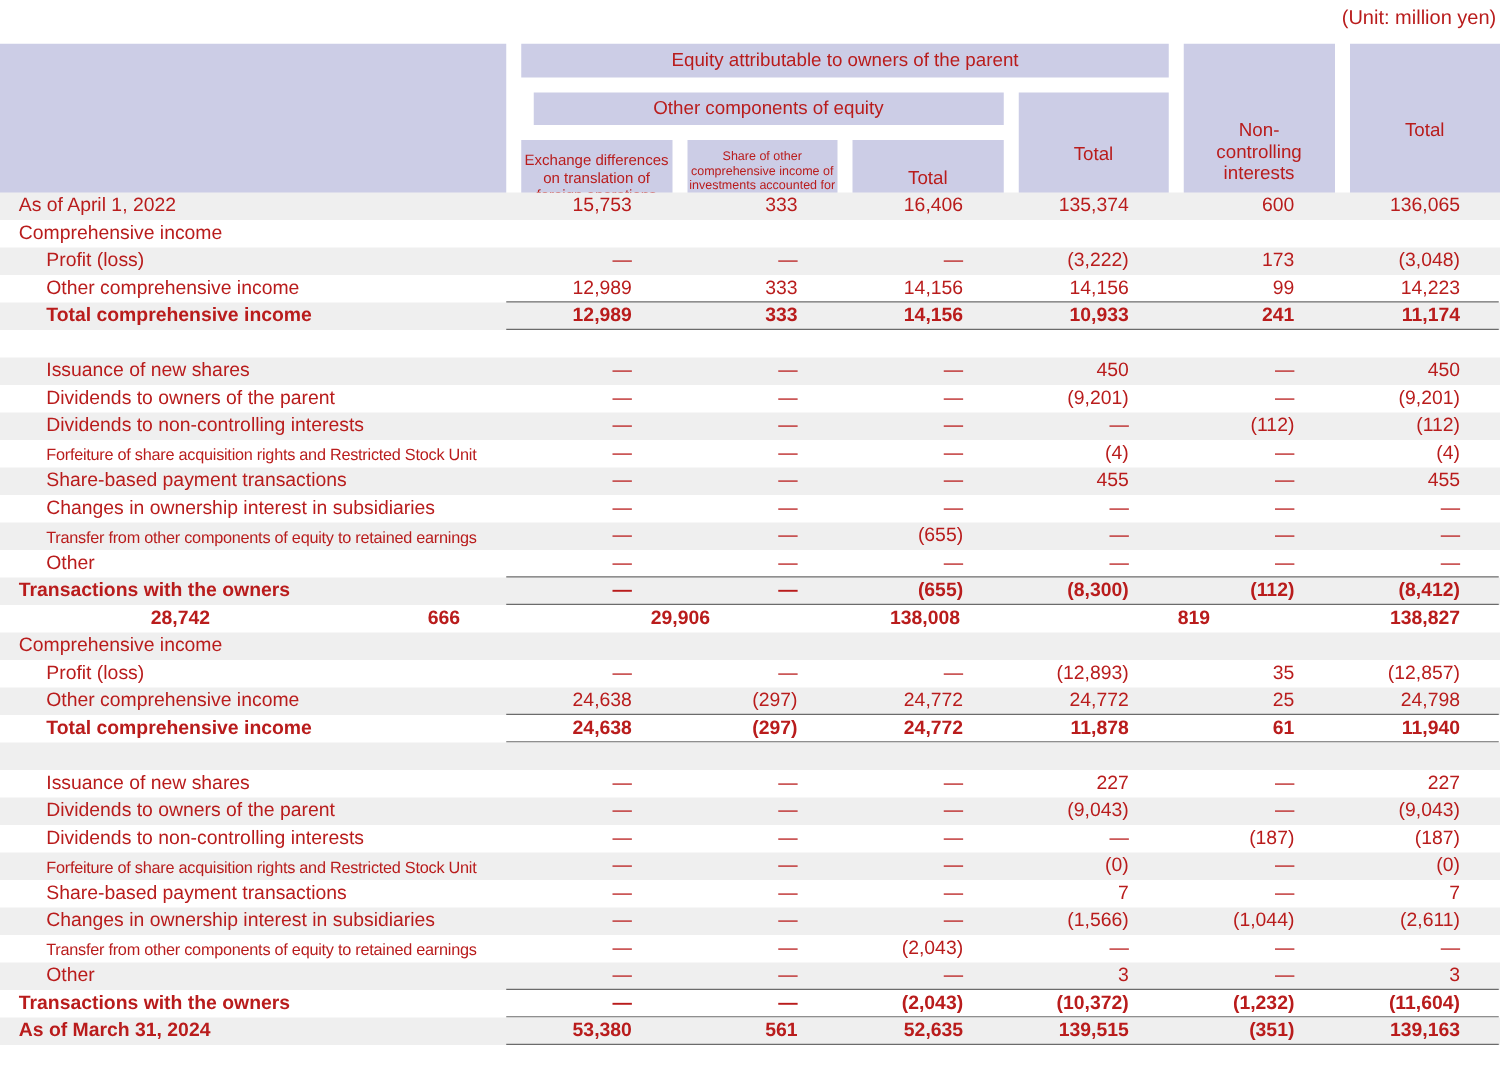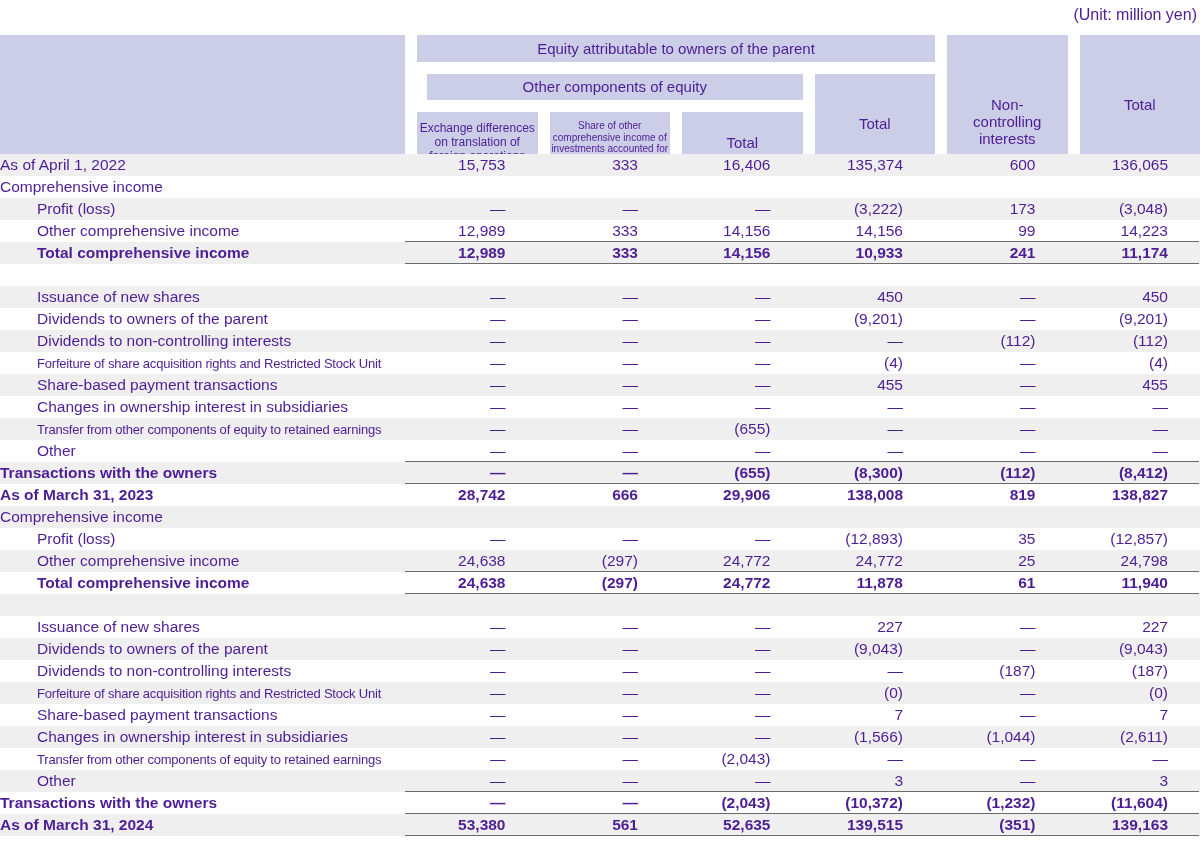--- a/index.html
+++ b/index.html
@@ -1,21 +1,21 @@
 <!DOCTYPE html>
 <html><head>
 <meta charset="utf-8">
 <style>
   html,body{margin:0;padding:0;background:#ffffff;}
   .page{
     position:relative;
     width:1200px;height:852px;
     overflow:hidden;
     font-family:"Liberation Sans", sans-serif;
-    color:#4c1d95;
+    color:#b91c1c;
     background:#ffffff;
   }
   .unit{
     position:absolute;top:6px;right:3px;
     font-size:16px;
   }
   
   .thead{
     position:absolute;top:35px;left:0;
     width:1200px;
@@ -50,20 +50,21 @@
     position:relative;
     display:flex;
     width:1200px;height:22px;
     align-items:center;
     box-sizing:border-box;
     background:#ffffff;
   }
   .trow.gray{background:#efefef;}
   .trow .label{
     width:405px;min-width:405px;
+    padding-left:15px;
     box-sizing:border-box;
     font-size:15.5px;
     white-space:nowrap;
     overflow:hidden;
   }
   .trow.indent .label{padding-left:37px;}
   .trow.small .label{font-size:13px;letter-spacing:-0.2px;}
   .trow .num{
     flex:1;
     text-align:right;
@@ -231,21 +232,20 @@
       <div class="trow gray bold rule-above rule-below">
     <div class="label">Transactions with the owners</div>
     <div class="num">—</div>
     <div class="num">—</div>
     <div class="num">(655)</div>
     <div class="num">(8,300)</div>
     <div class="num">(112)</div>
     <div class="num">(8,412)</div>
   </div>
       <div class="trow bold">
-    <div class="label">As of March 31, 2023</div>
     <div class="num">28,742</div>
     <div class="num">666</div>
     <div class="num">29,906</div>
     <div class="num">138,008</div>
     <div class="num">819</div>
     <div class="num">138,827</div>
   </div>
       <div class="trow gray">
     <div class="label">Comprehensive income</div>
     <div class="num"></div>

